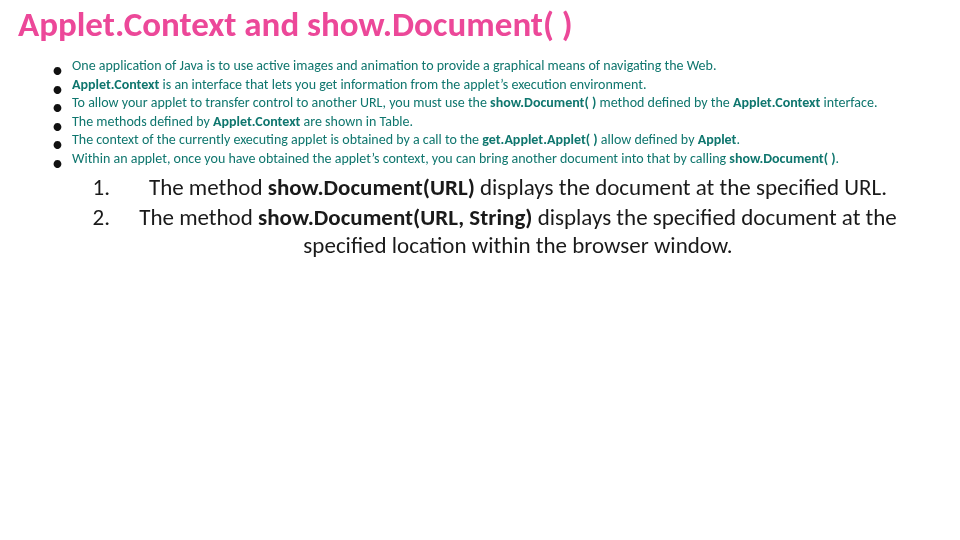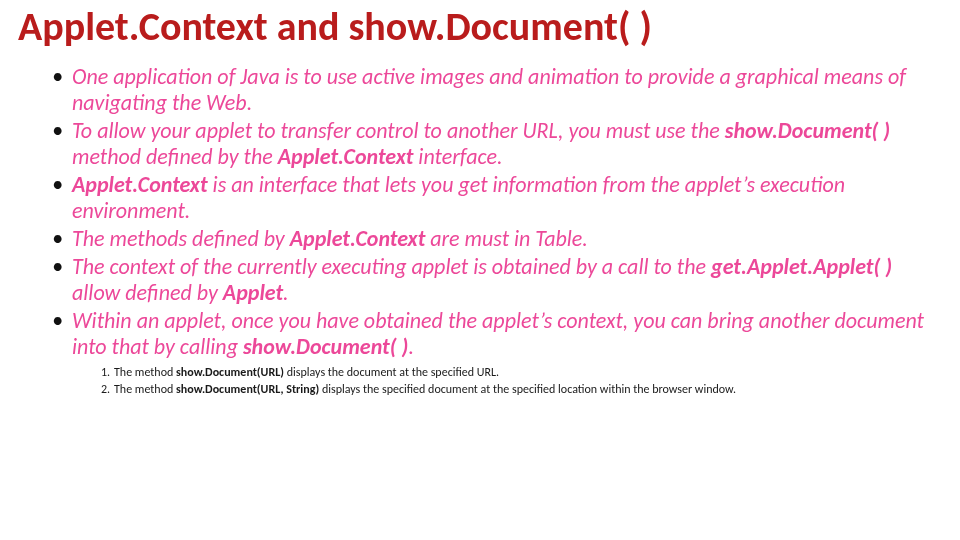--- a/index.html
+++ b/index.html
@@ -13,60 +13,60 @@
     overflow: hidden;
   }
   .slide {
     box-sizing: border-box;
     width: 960px;
     height: 540px;
     padding: 4px 18px 20px 18px;
   }
   h1.title {
     margin: 0 0 14px 0;
-    font-size: 40px;
+    font-size: 35px;
     line-height: 1.15;
     font-weight: 700;
-    color: #b91c1c;
+    color: #ec4899;
     letter-spacing: 0px;
   }
   ul.bullets {
     margin: 0 0 6px 0;
     padding: 0 8px 0 54px;
     list-style: none;
   }
   ul.bullets > li {
     position: relative;
-    font-size: 22px;
+    font-size: 14px;
     line-height: 1.18;
     margin: 0 0 2px 0;
-    color: #ec4899;
-    font-style: italic;
+    color: #0f766e;
   }
   ul.bullets > li::before {
     content: "•";
     position: absolute;
     left: -20px;
     top: 0;
     font-size: 22px;
     color: #111;
   }
   .b { font-weight: 700; }
   ol.sub {
     margin: 4px 0 0 0;
     padding: 0 20px 0 96px;
     list-style: none;
     counter-reset: subc;
   }
   ol.sub > li {
     counter-increment: subc;
     position: relative;
-    font-size: 12px;
+    font-size: 23px;
     line-height: 1.22;
     margin: 0 0 2px 0;
+    text-align: center;
   }
   ol.sub > li::before {
     content: counter(subc) ".";
     position: absolute;
     left: -28px;
     width: 24px;
     text-align: right;
     top: 0;
   }
 </style>
@@ -75,27 +75,27 @@
 
 <div class="slide">
 
   <h1 class="title">Applet.Context and show.Document( )</h1>
 
   <ul class="bullets">
     <li>
       <span>One application of Java is to use active images and animation to provide a graphical means of navigating the Web.</span>
     </li>
     <li>
+      <span class="b">Applet.Context</span><span> is an interface that lets you get information from the applet’s execution environment.</span>
+    </li>
+    <li>
       <span>To allow your applet to transfer control to another URL, you must use the </span><span class="b">show.Document( )</span><span> method defined by the </span><span class="b">Applet.Context</span><span> interface.</span>
     </li>
     <li>
-      <span class="b">Applet.Context</span><span> is an interface that lets you get information from the applet’s execution environment.</span>
-    </li>
-    <li>
-      <span>The methods defined by </span><span class="b">Applet.Context</span><span> are must in Table.</span>
+      <span>The methods defined by </span><span class="b">Applet.Context</span><span> are shown in Table.</span>
     </li>
     <li>
       <span>The context of the currently executing applet is obtained by a call to the </span><span class="b">get.Applet.Applet( )</span><span> allow defined by </span><span class="b">Applet</span><span>.</span>
     </li>
     <li>
       <span>Within an applet, once you have obtained the applet’s context, you can bring another document into that by calling </span><span class="b">show.Document( )</span><span>.</span>
     </li>
   </ul>
 
   <ol class="sub">

